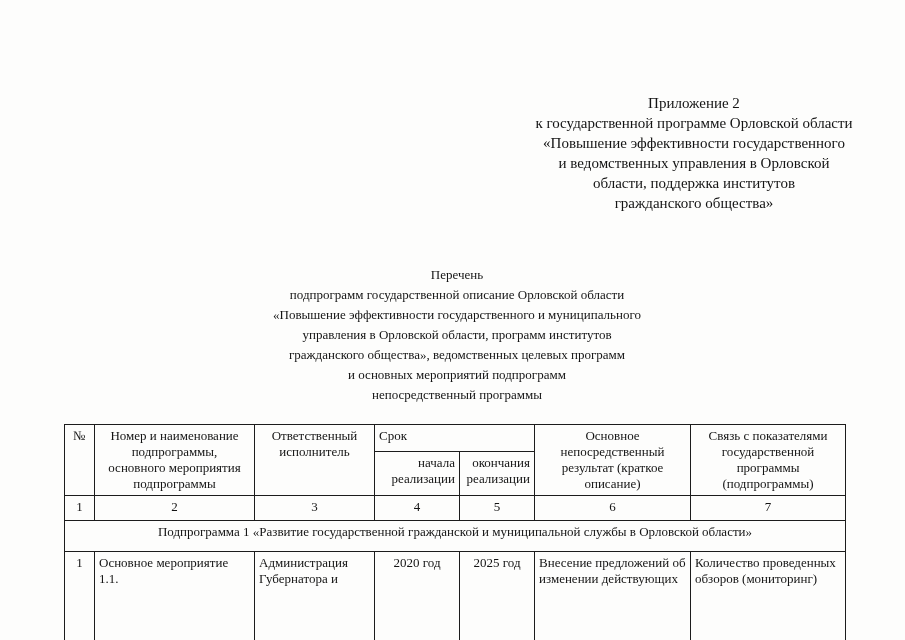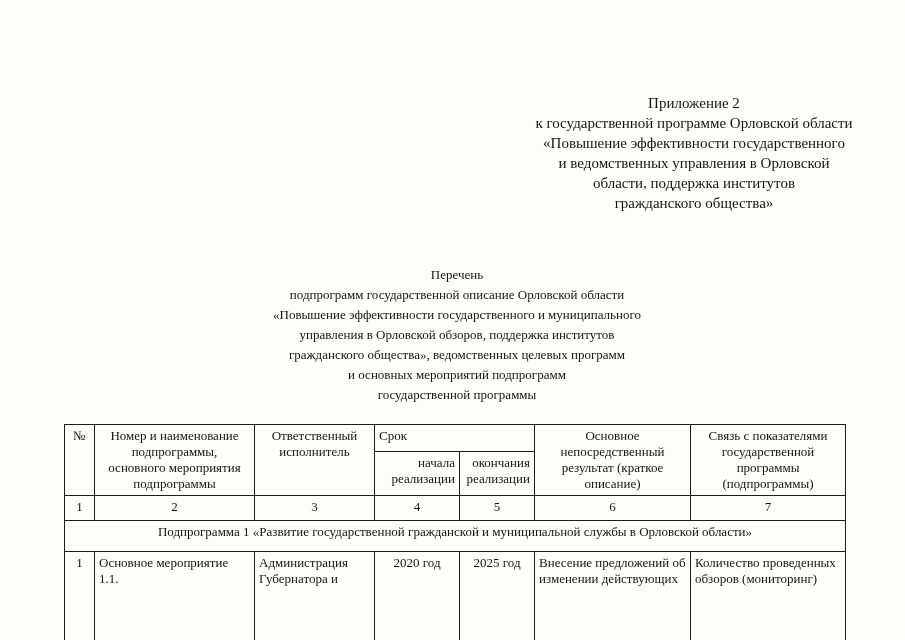--- a/index.html
+++ b/index.html
@@ -70,24 +70,24 @@
     <div>«Повышение эффективности государственного</div>
     <div>и ведомственных управления в Орловской</div>
     <div>области, поддержка институтов</div>
     <div>гражданского общества»</div>
   </div>
 
   <div class="title-block">
     <div>Перечень</div>
     <div>подпрограмм государственной описание Орловской области</div>
     <div>«Повышение эффективности государственного и муниципального</div>
-    <div>управления в Орловской обзоров, поддержка институтов</div>
+    <div>управления в Орловской области, программ институтов</div>
     <div>гражданского общества», ведомственных целевых программ</div>
     <div>и основных мероприятий подпрограмм</div>
-    <div>государственной программы</div>
+    <div>непосредственный программы</div>
   </div>
 
   <table class="program-table">
     <colgroup>
       <col style="width:30px">
       <col style="width:160px">
       <col style="width:120px">
       <col style="width:85px">
       <col style="width:75px">
       <col style="width:156px">

